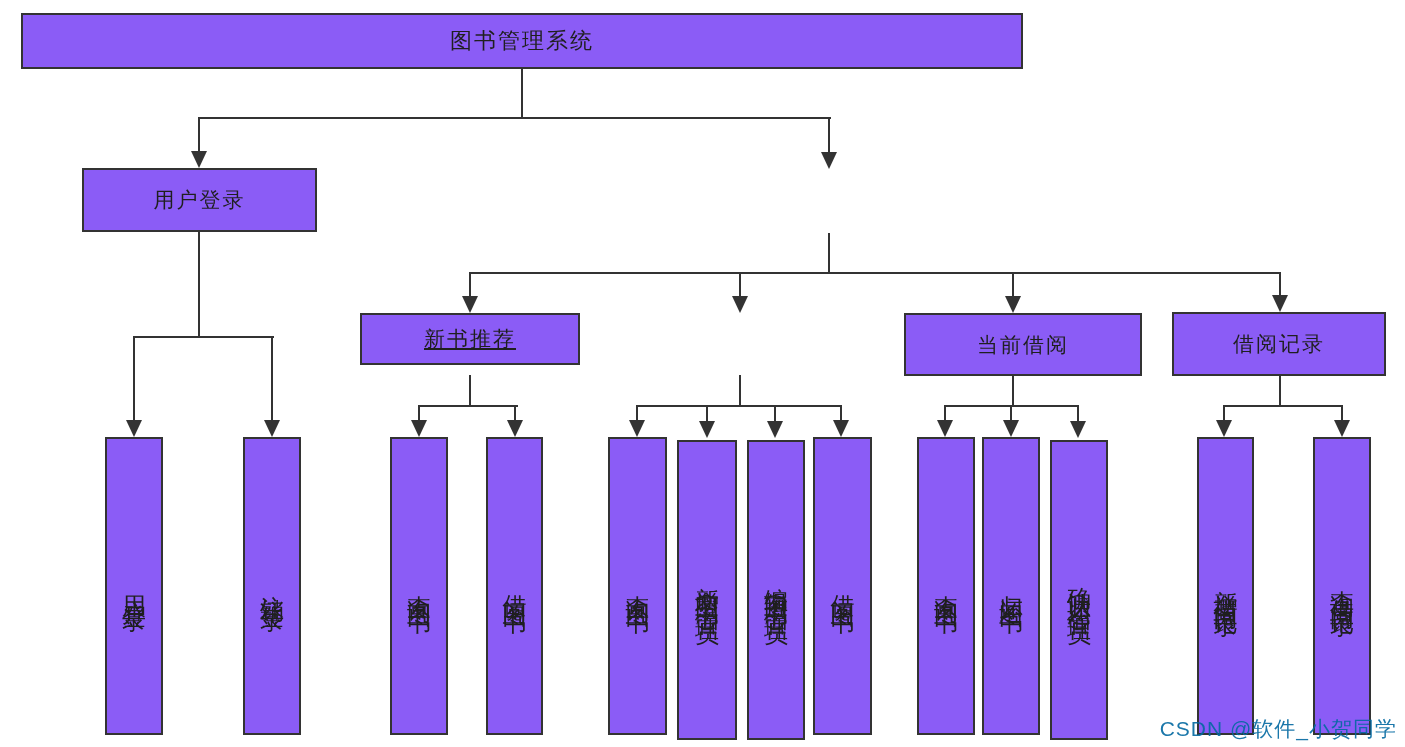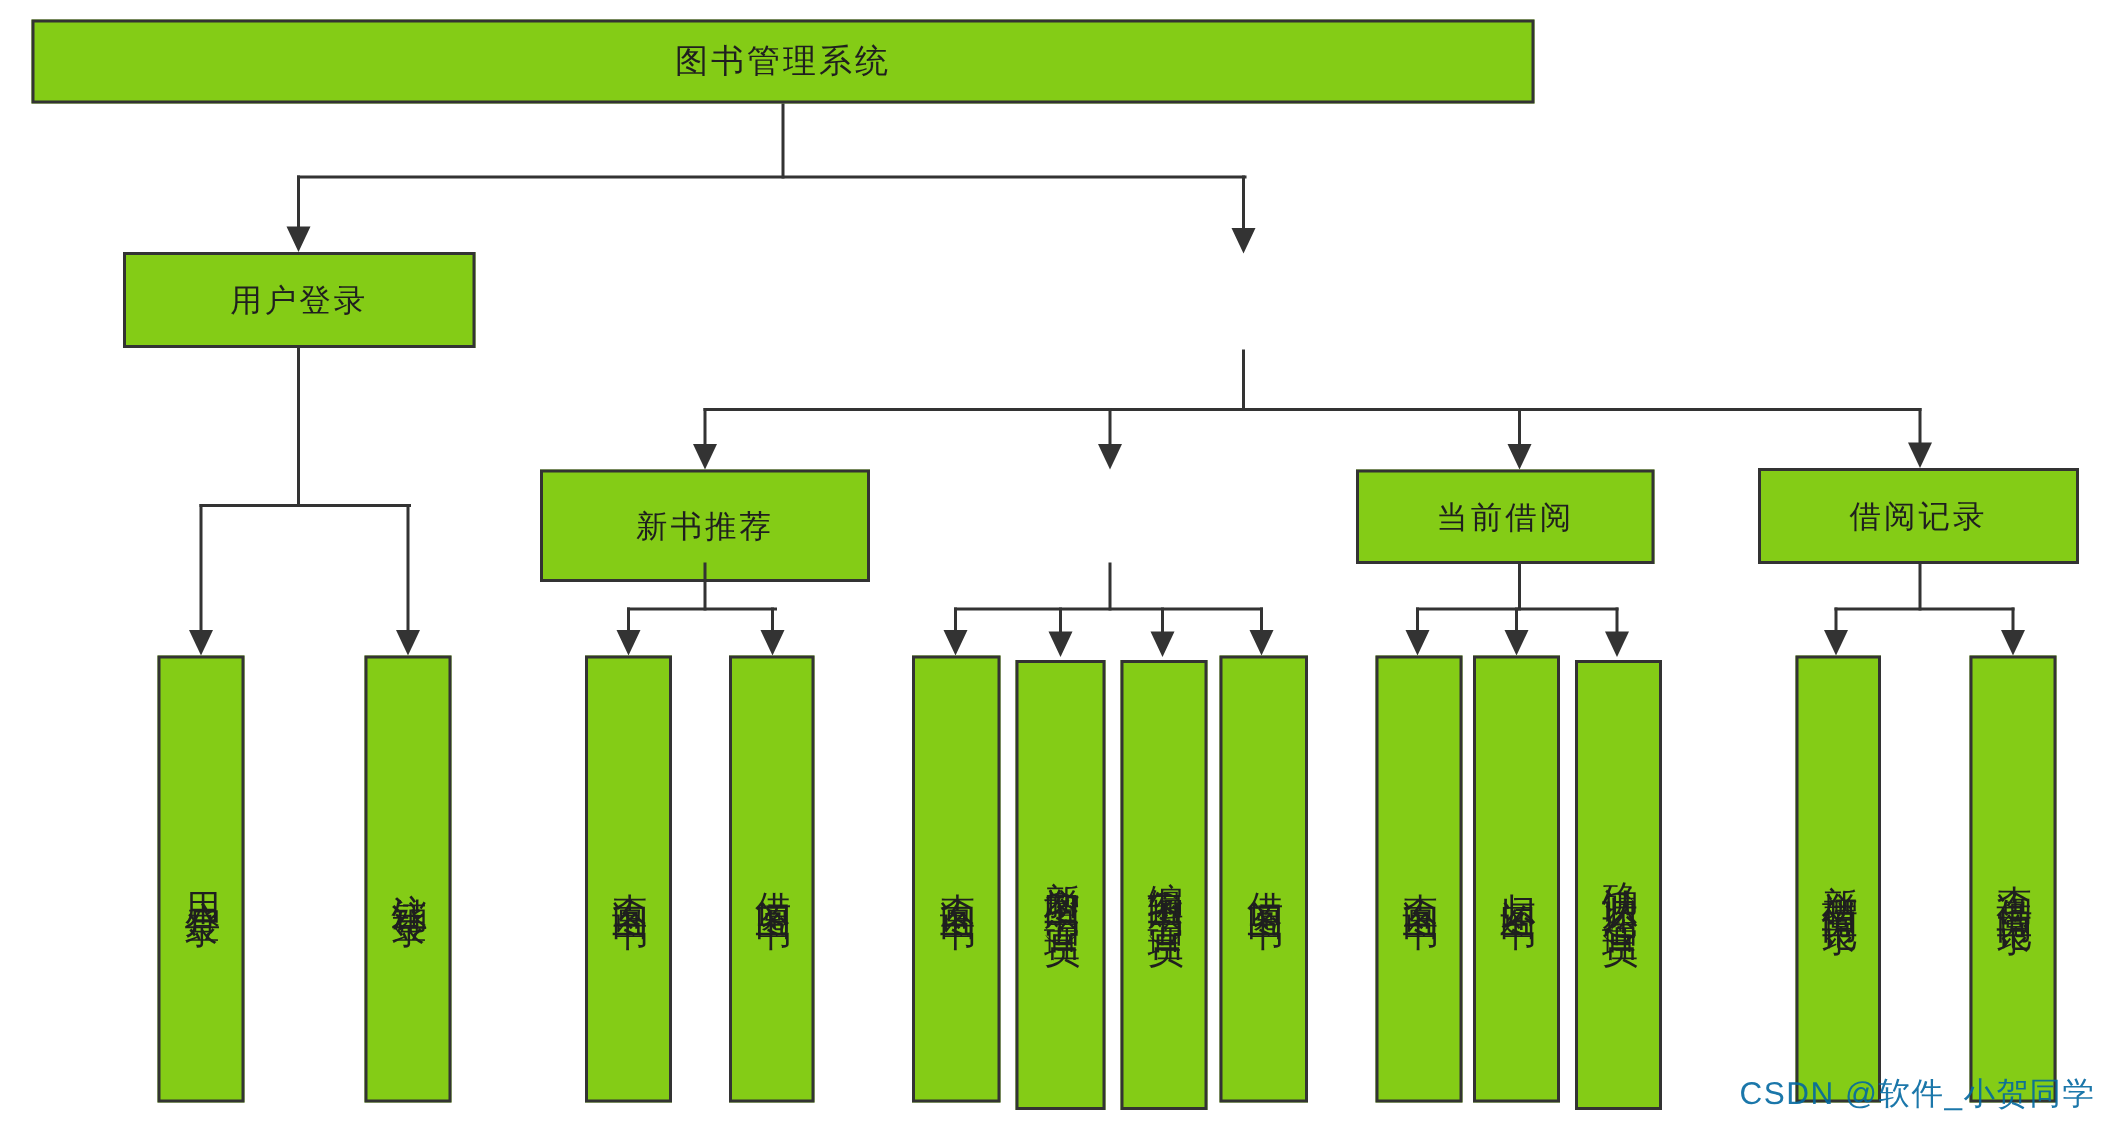--- a/index.html
+++ b/index.html
@@ -7,21 +7,21 @@
     position:relative;
     width:1405px;height:747px;
     background:#ffffff;
     font-family:"Liberation Sans","DejaVu Sans",sans-serif;
     overflow:hidden;
   }
   .node{
     position:absolute;
     box-sizing:border-box;
     border:2px solid #333333;
-    background:#84cc16;
+    background:#8b5cf6;
     display:flex;
     align-items:center;
     justify-content:center;
     color:#1f1f1f;
   }
   .hnode{font-size:21px;letter-spacing:2px;}
   .rootnode{font-size:22px;letter-spacing:2px;}
   .vnode{font-size:24px;}
   .vnode .vtext{
     writing-mode:vertical-rl;
@@ -82,24 +82,24 @@
   <div class="ln h" style="left:469px;top:272px;width:812px;"></div>
   <div class="ln v" style="left:469px;top:272px;height:26px;"></div>
   <div class="arr" style="left:462px;top:296px;"></div>
   <div class="ln v" style="left:739px;top:272px;height:26px;"></div>
   <div class="arr" style="left:732px;top:296px;"></div>
   <div class="ln v" style="left:1012px;top:272px;height:26px;"></div>
   <div class="arr" style="left:1005px;top:296px;"></div>
   <div class="ln v" style="left:1279px;top:272px;height:26px;"></div>
   <div class="arr" style="left:1272px;top:295px;"></div>
 
-  <div class="node hnode" style="left:360px;top:313px;width:220px;height:75px;">
+  <div class="node hnode" style="left:360px;top:313px;width:220px;height:52px;text-decoration:underline;">
     <span>新书推荐</span>
   </div>
-  <div class="node hnode" style="left:904px;top:313px;width:199px;height:63px;">
+  <div class="node hnode" style="left:904px;top:313px;width:238px;height:63px;">
     <span>当前借阅</span>
   </div>
   <div class="node hnode" style="left:1172px;top:312px;width:214px;height:64px;">
     <span>借阅记录</span>
   </div>
 
   <div class="ln v" style="left:469px;top:375px;height:32px;"></div>
   <div class="ln h" style="left:418px;top:405px;width:100px;"></div>
   <div class="ln v" style="left:418px;top:405px;height:17px;"></div>
   <div class="arr" style="left:411px;top:420px;"></div>

